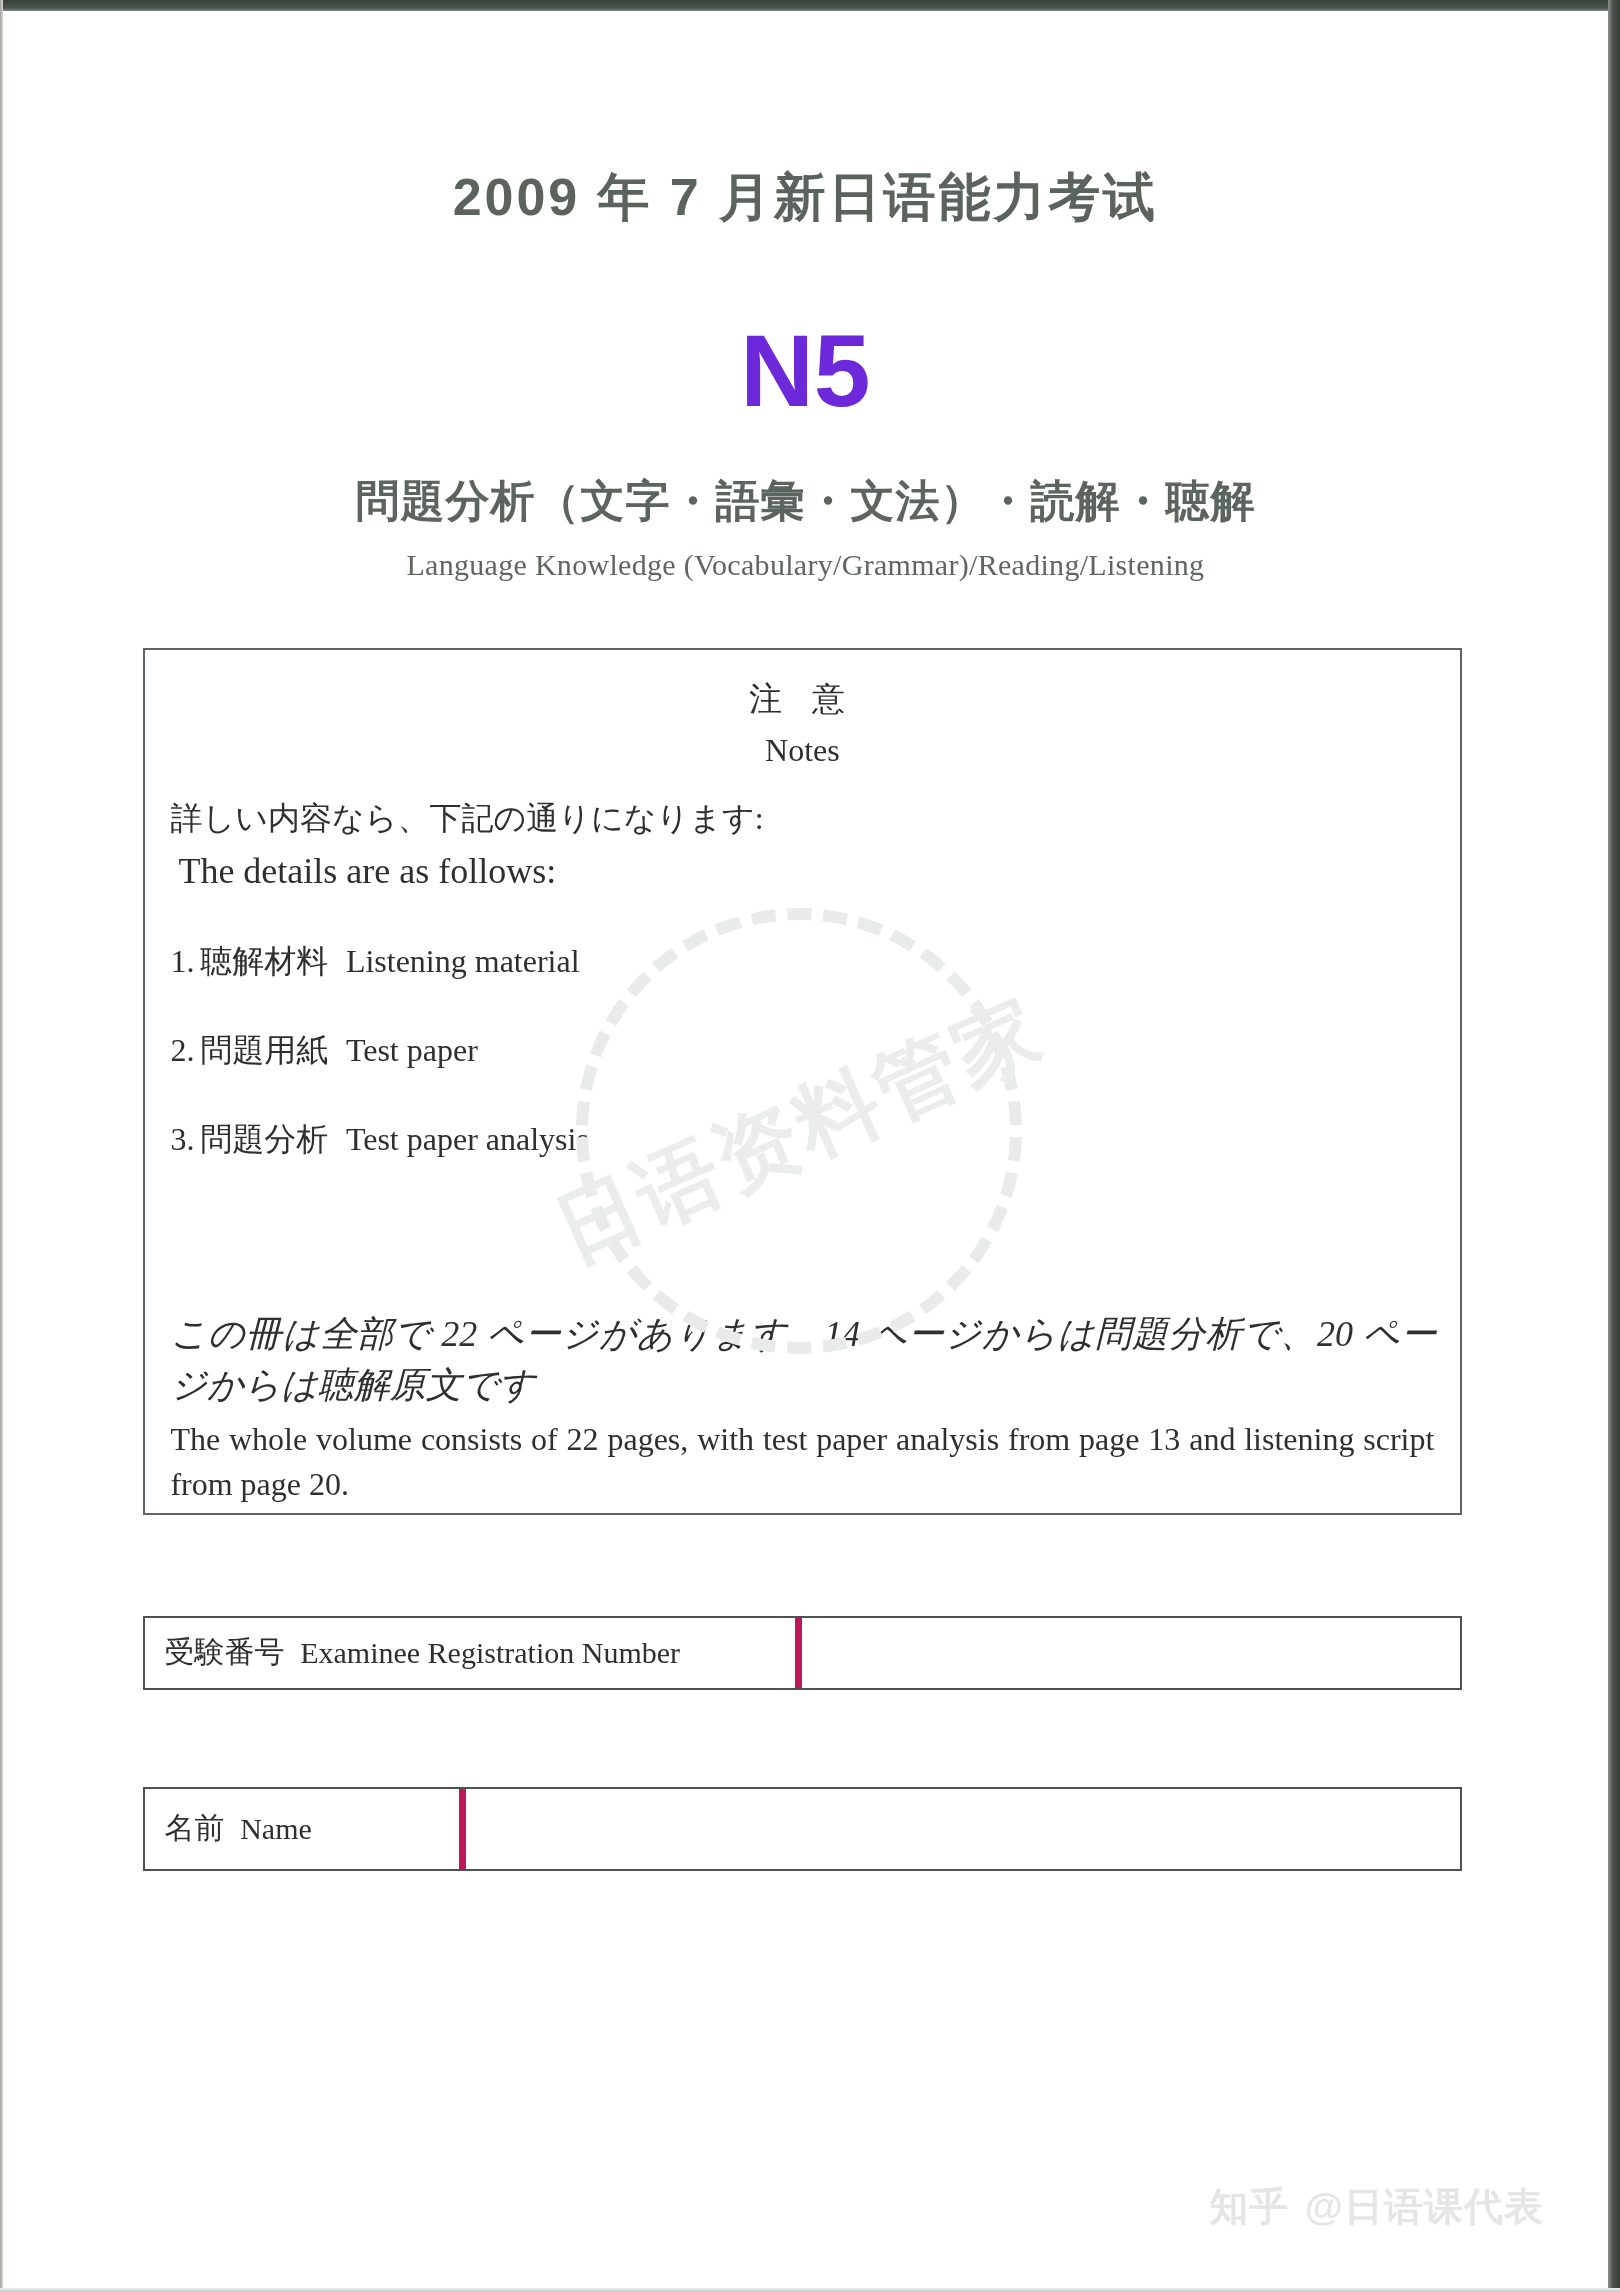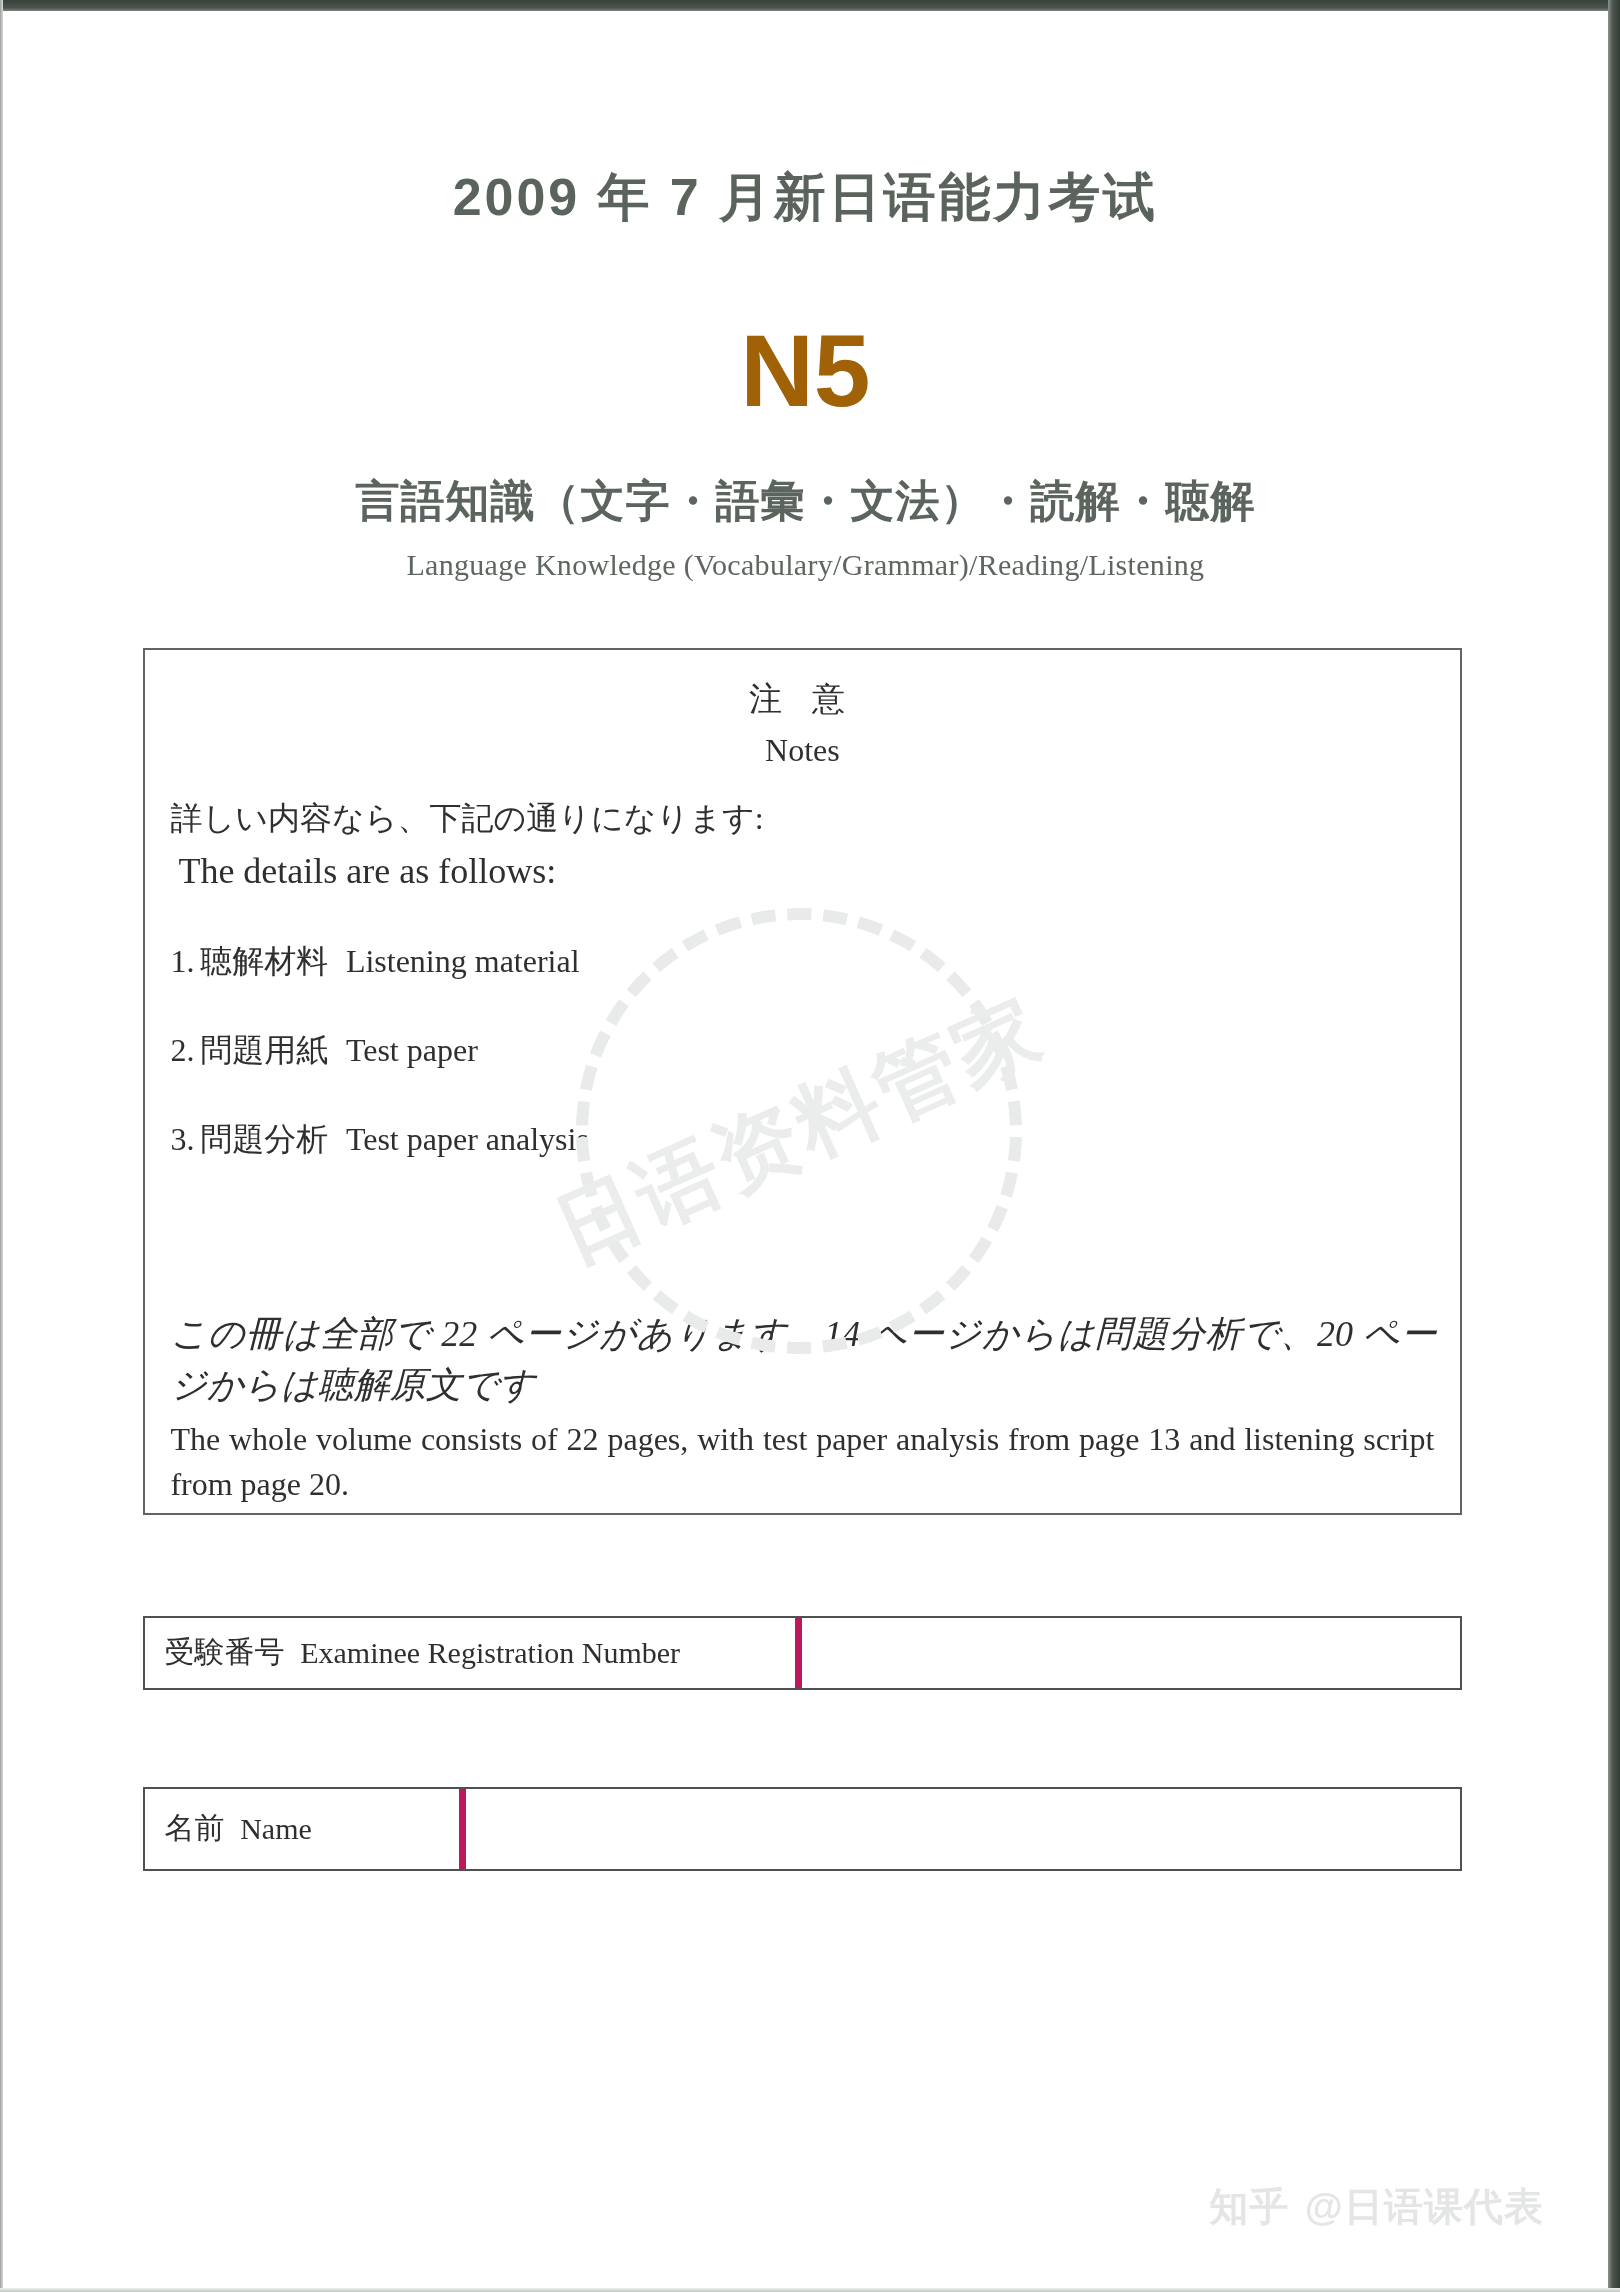--- a/index.html
+++ b/index.html
@@ -58,21 +58,21 @@
   }
   .level-badge {
     position: absolute;
     left: 0; top: 309px;
     width: 1605px;
     text-align: center;
     font-family: "Liberation Sans", "DejaVu Sans", sans-serif;
     font-size: 102px;
     font-weight: bold;
     letter-spacing: 0px;
-    color: #a16207;
+    color: #6d28d9;
     line-height: 1;
   }
   .subtitle-ja {
     position: absolute;
     left: 0; top: 461px;
     width: 1605px;
     text-align: center;
     font-family: "Liberation Sans", "DejaVu Sans", sans-serif;
     font-size: 44px;
     font-weight: bold;
@@ -258,21 +258,21 @@
   <div class="edge edge-left"></div>
   <div class="edge edge-right"></div>
   <div class="edge edge-bottom"></div>
 
   <div class="paper">
 
     <div class="doc-title">2009 年 7 月新日语能力考试</div>
 
     <div class="level-badge">N5</div>
 
-    <div class="subtitle-ja">言語知識（文字・語彙・文法）・読解・聴解</div>
+    <div class="subtitle-ja">問題分析（文字・語彙・文法）・読解・聴解</div>
 
     <div class="subtitle-en">Language Knowledge (Vocabulary/Grammar)/Reading/Listening</div>
 
     <div class="notes-box">
 
       <div class="notes-head-ja">注 意</div>
       <div class="notes-head-en">Notes</div>
 
       <div class="notes-body">
         <p class="intro-ja">詳しい内容なら、下記の通りになります:</p>

